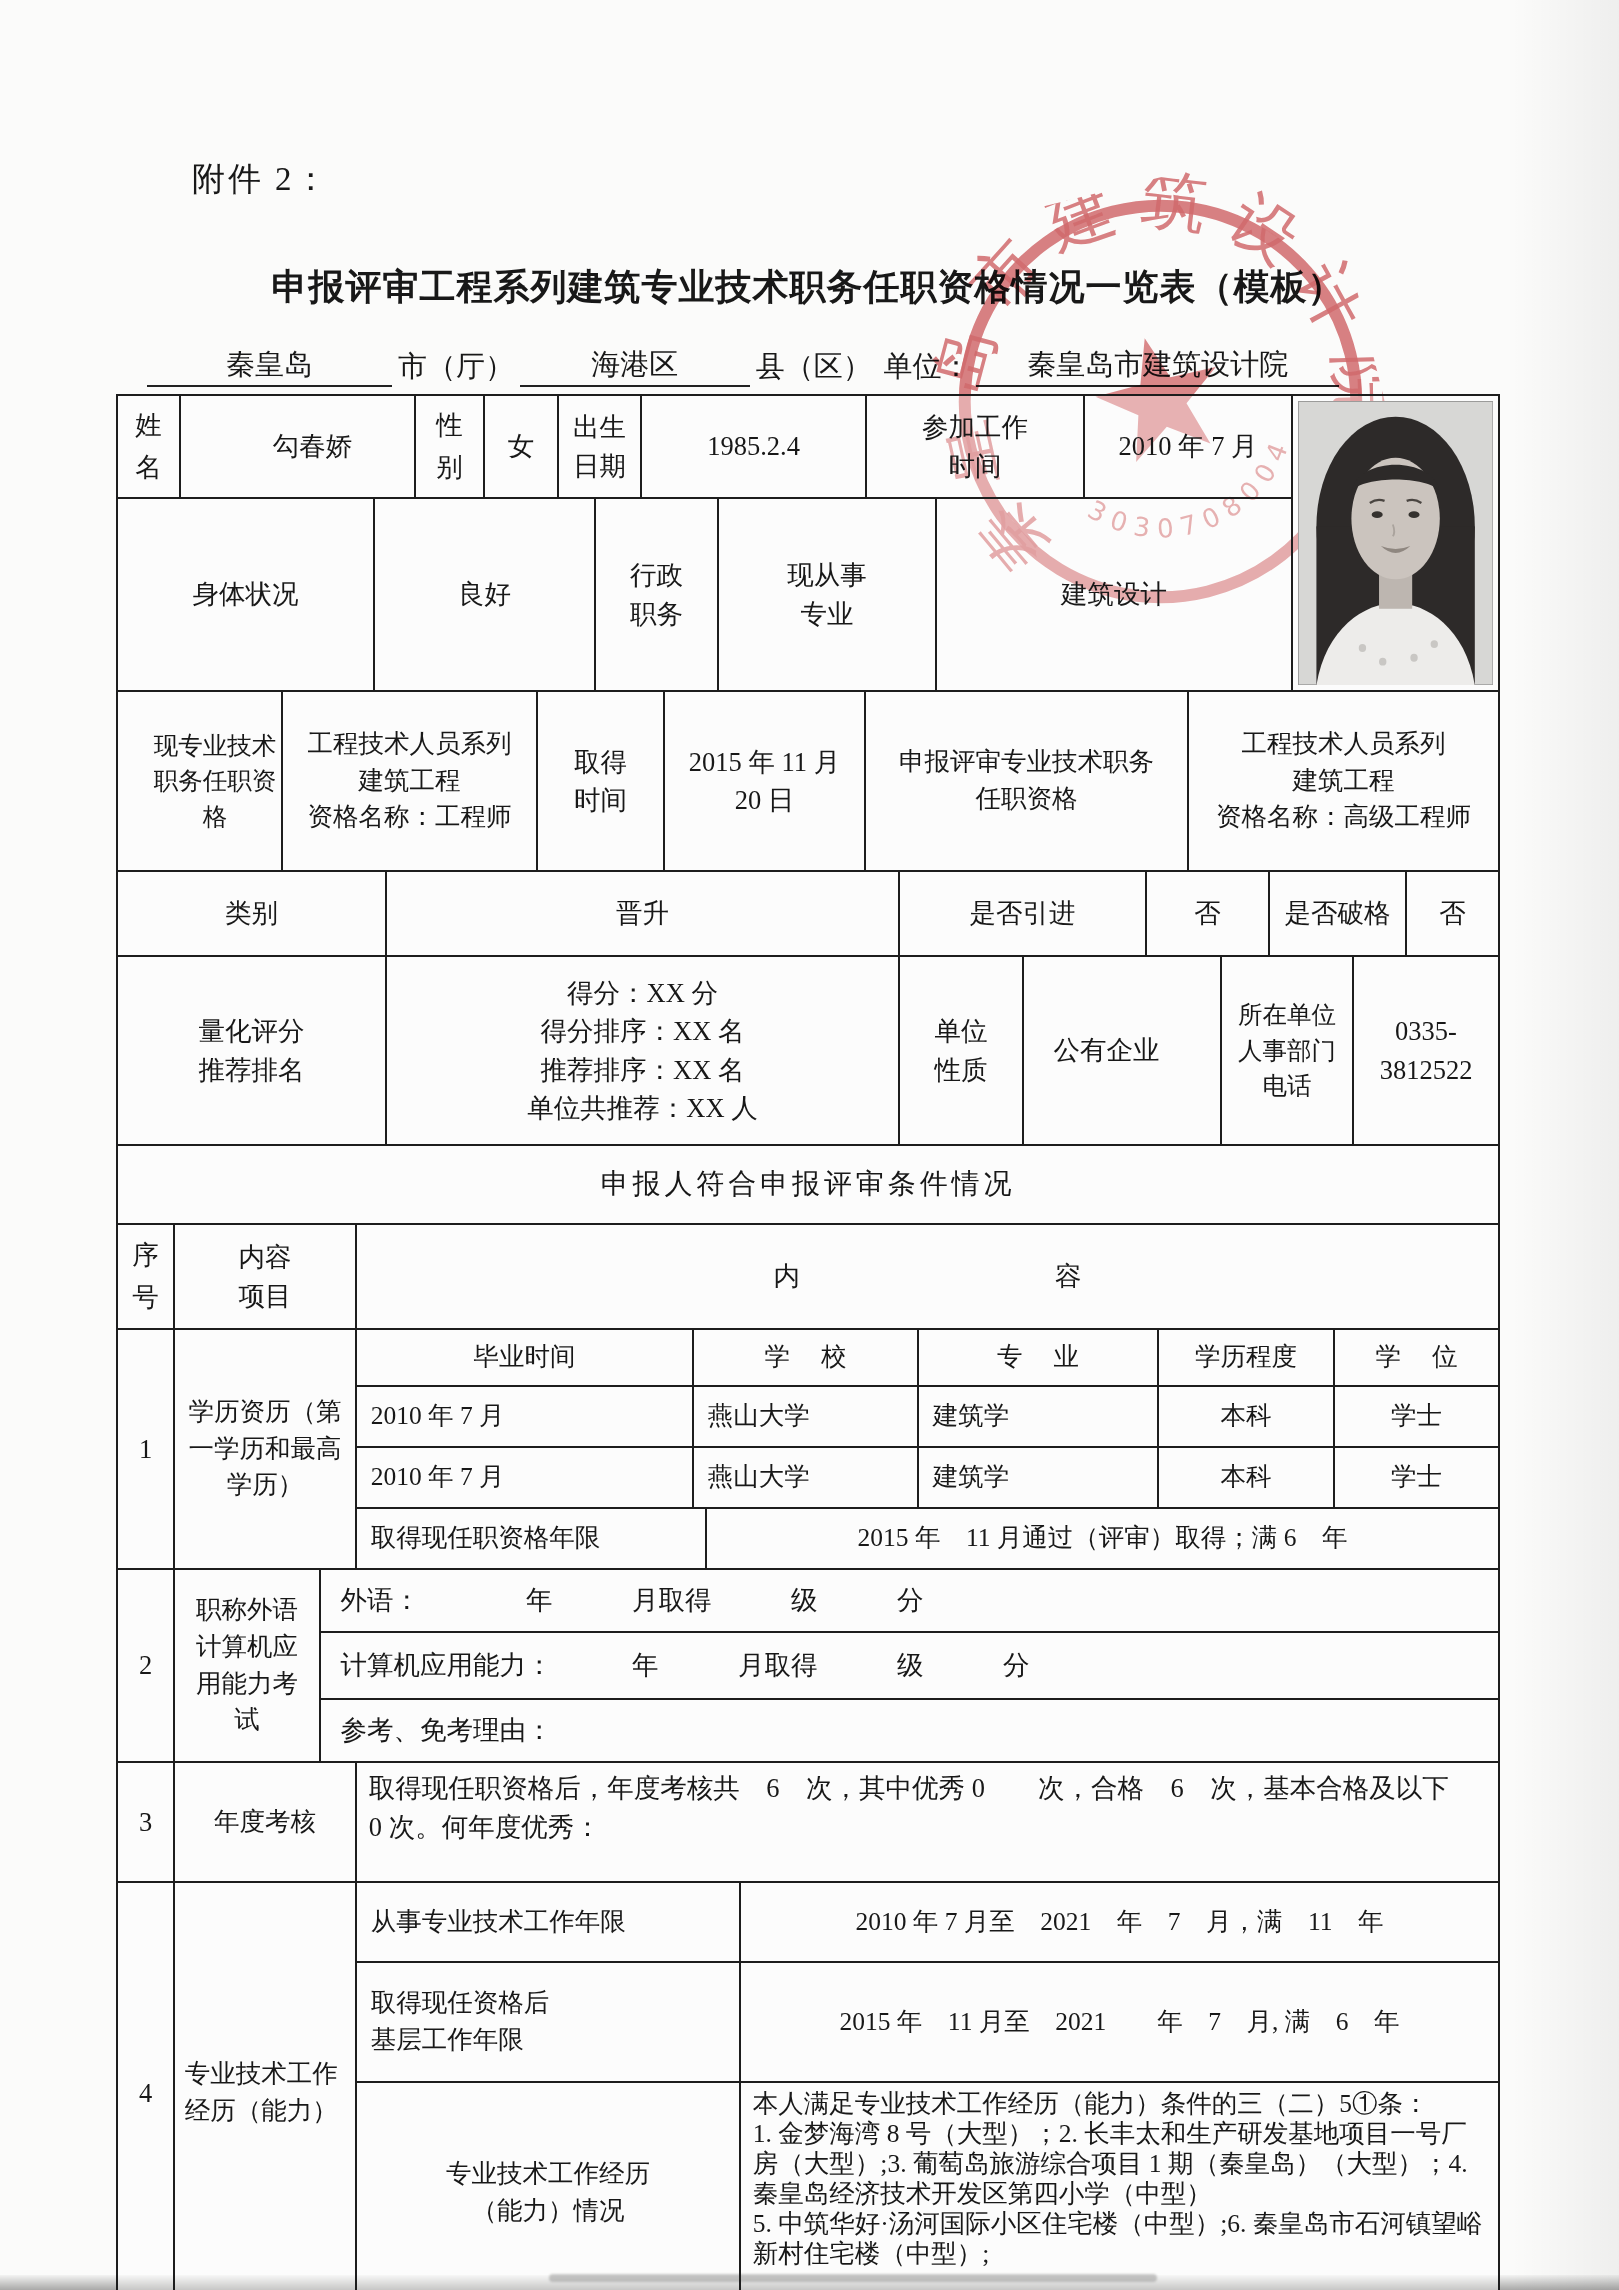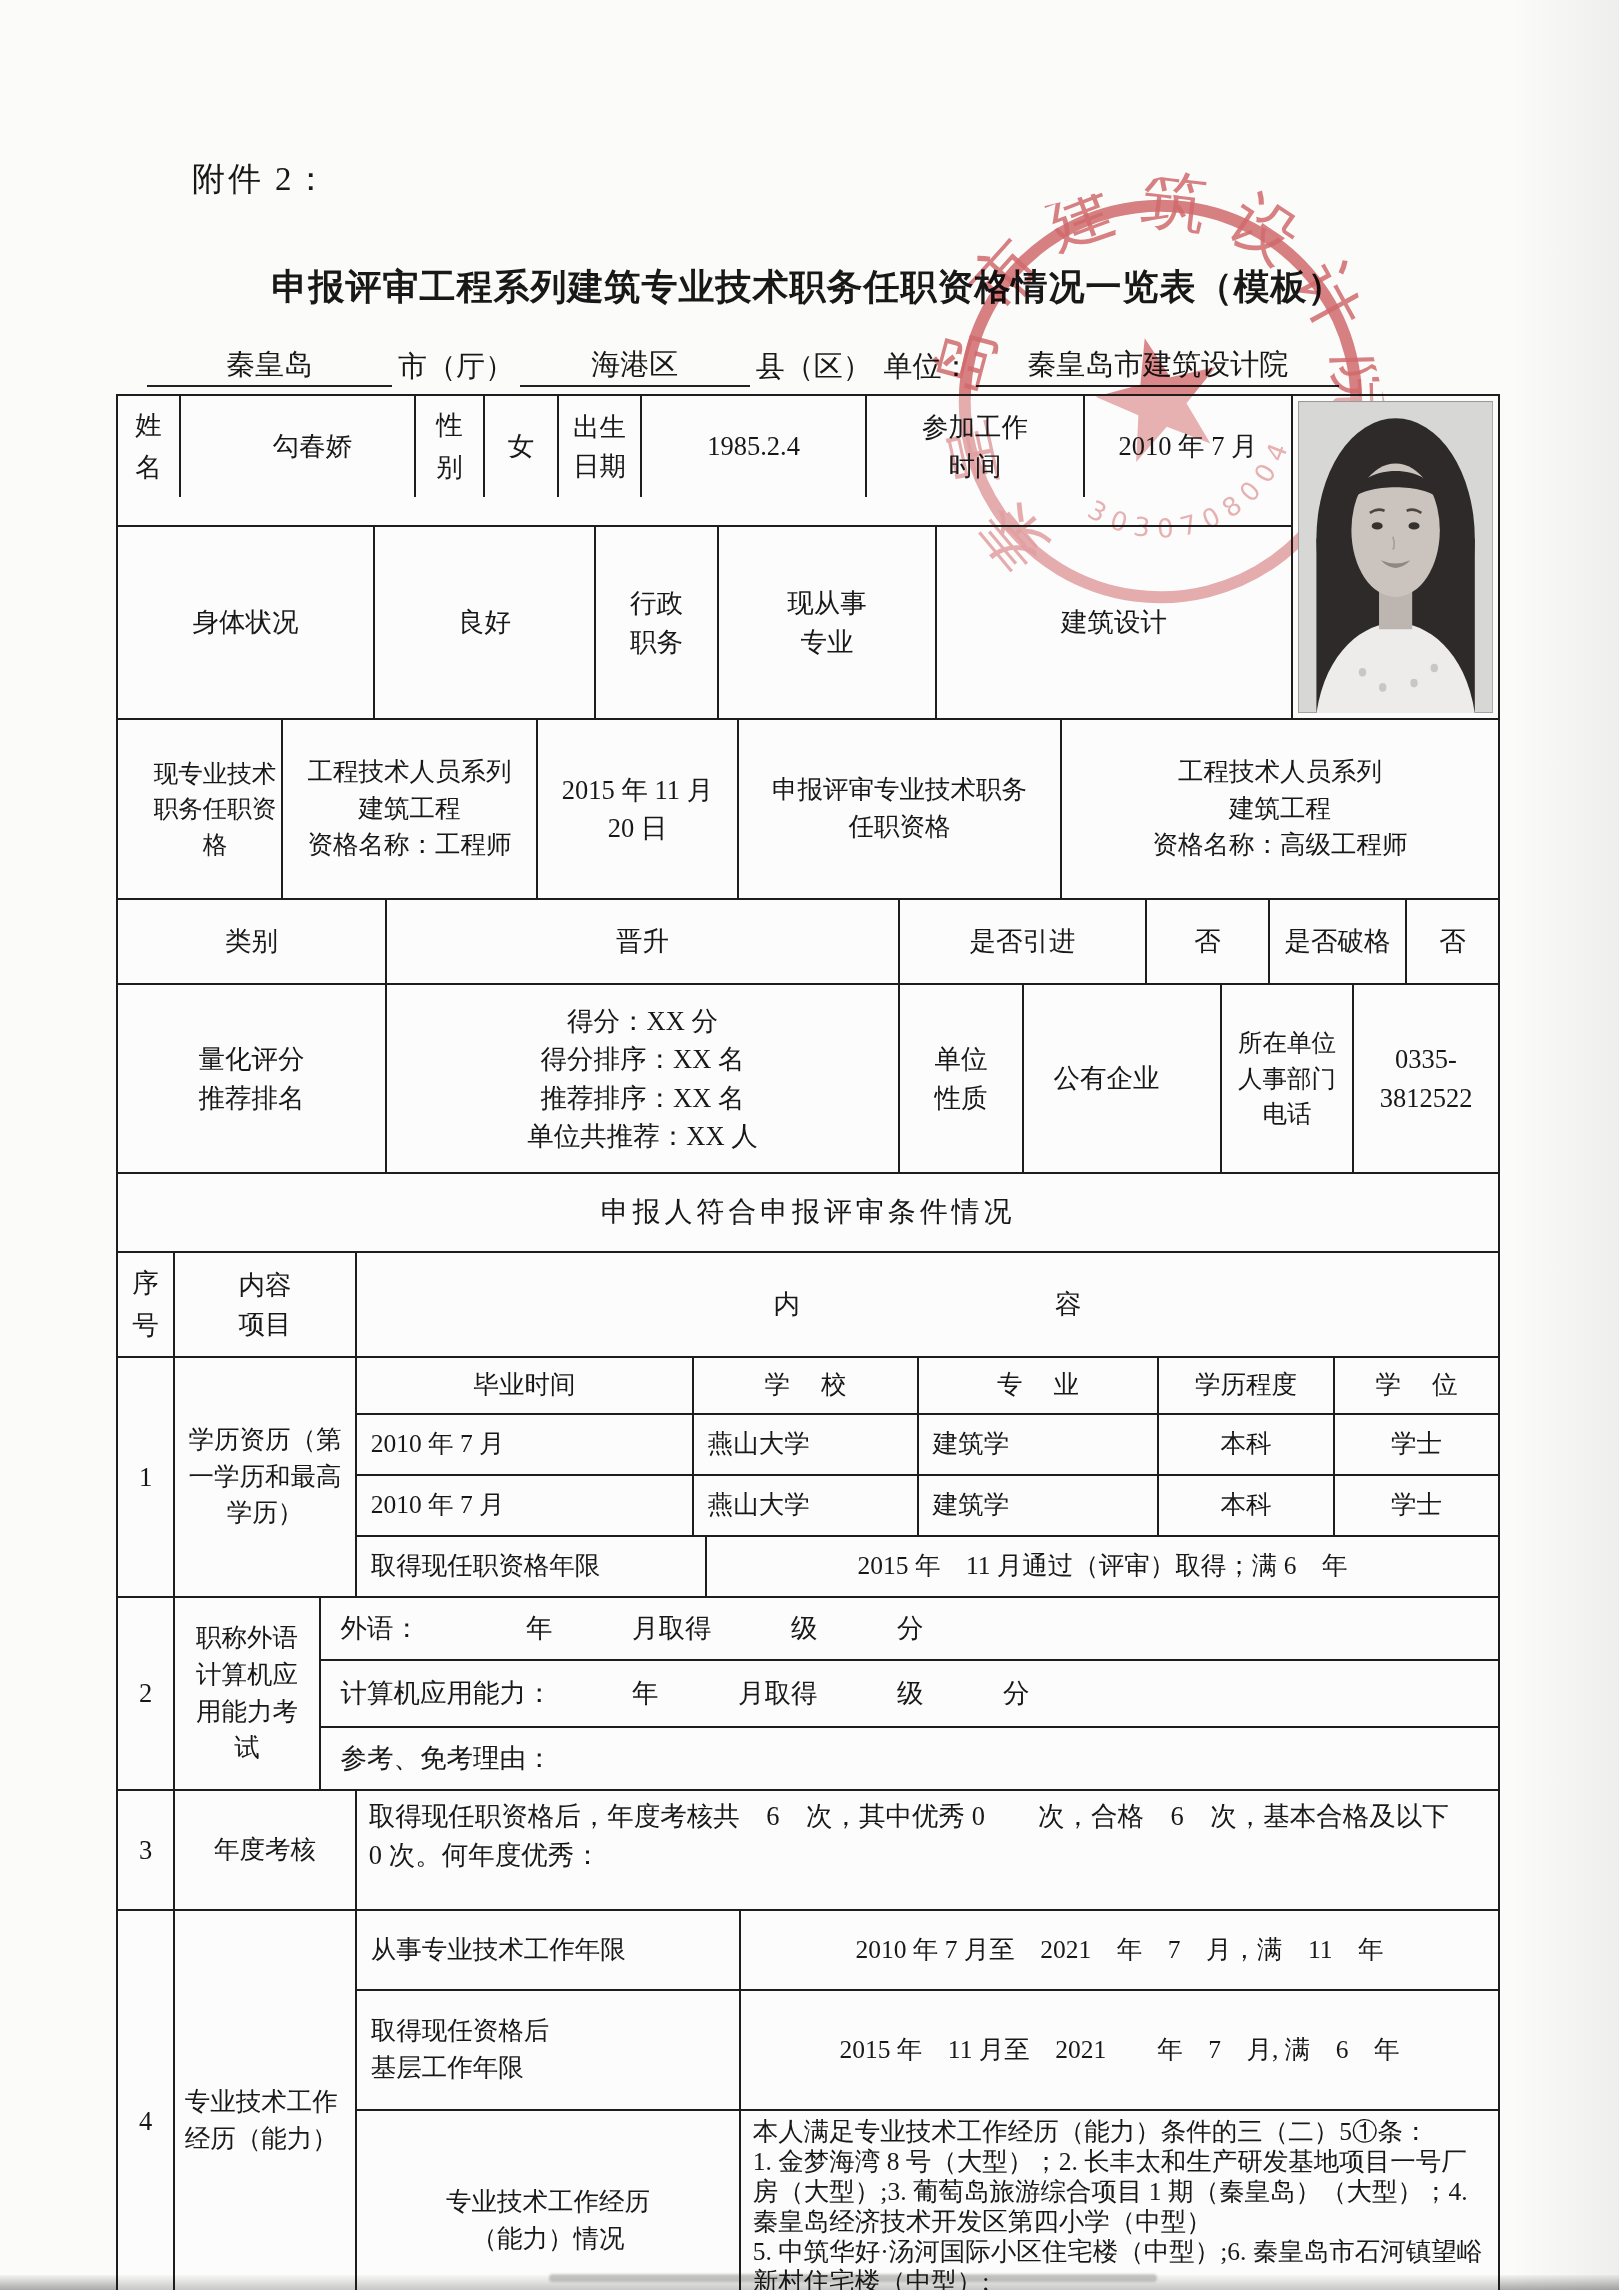--- a/index.html
+++ b/index.html
@@ -30,21 +30,21 @@
   
   .stamp{position:absolute;left:943px;top:184px;width:435px;height:435px;
     transform:rotate(-14deg);mix-blend-mode:multiply;opacity:.88;pointer-events:none;}
   
   .tbl{position:absolute;left:116px;top:394px;width:1384px;
     border:2.9px solid #1d1d1d;box-sizing:border-box;background:rgba(255,255,255,.35);}
   .r{display:flex;align-items:stretch;}
   .bt{border-top:2.9px solid #1d1d1d;}
   .c{box-sizing:border-box;flex-shrink:0;display:flex;align-items:center;justify-content:center;
      text-align:center;font-size:26.5px;line-height:1.45;border-left:2.9px solid #1d1d1d;padding:2px 3.9px;}
-  .r > .c:first-child, .r > .ab-left, .inner > .c:first-child{border-left:none;gap:28px;}
+  .r > .c:first-child, .r > .ab-left, .inner > .c:first-child{border-left:none;}
   .cl{justify-content:flex-start;text-align:left;padding-left:13.7px;}
   .grow{flex:1 1 auto;}
   .pre{white-space:pre-line;}
   .ab-left{display:flex;flex-direction:column;box-sizing:border-box;flex-shrink:0;}
   .vstack{display:inline-block;max-width:29px;line-height:1.55;}
   .w2b{display:inline-block;max-width:61px;}
   .w3{display:inline-block;max-width:86px;}
   .w4{display:inline-block;max-width:114px;}
   .w10{display:inline-block;max-width:278px;}
   .witem{display:inline-block;max-width:71px;}
@@ -148,20 +148,23 @@
         <path d="M90,148 q16,14 32,0 q-16,6 -32,0 Z" fill="#8f8780"></path>
       </svg>
     </div>
   </div>
 
   <div class="r bt" style="height:178px;">
     <div class="c f25" style="width:132px;">现专业技术职务任职资格</div>
     <div class="c f26 pre" style="width:255px;">工程技术人员系列
 建筑工程
 资格名称：工程师</div>
+    <div class="c" style="width:127px;">
+        <span class="w2b">取得时间</span>
+      </div>
     <div class="c pre" style="width:201px;">2015 年 11 月
 20 日</div>
     <div class="c f26" style="width:323px;">
         <span class="w10">申报评审专业技术职务任职资格</span>
       </div>
     <div class="c f26 pre grow">工程技术人员系列
 建筑工程
 资格名称：高级工程师</div>
   </div>
 

